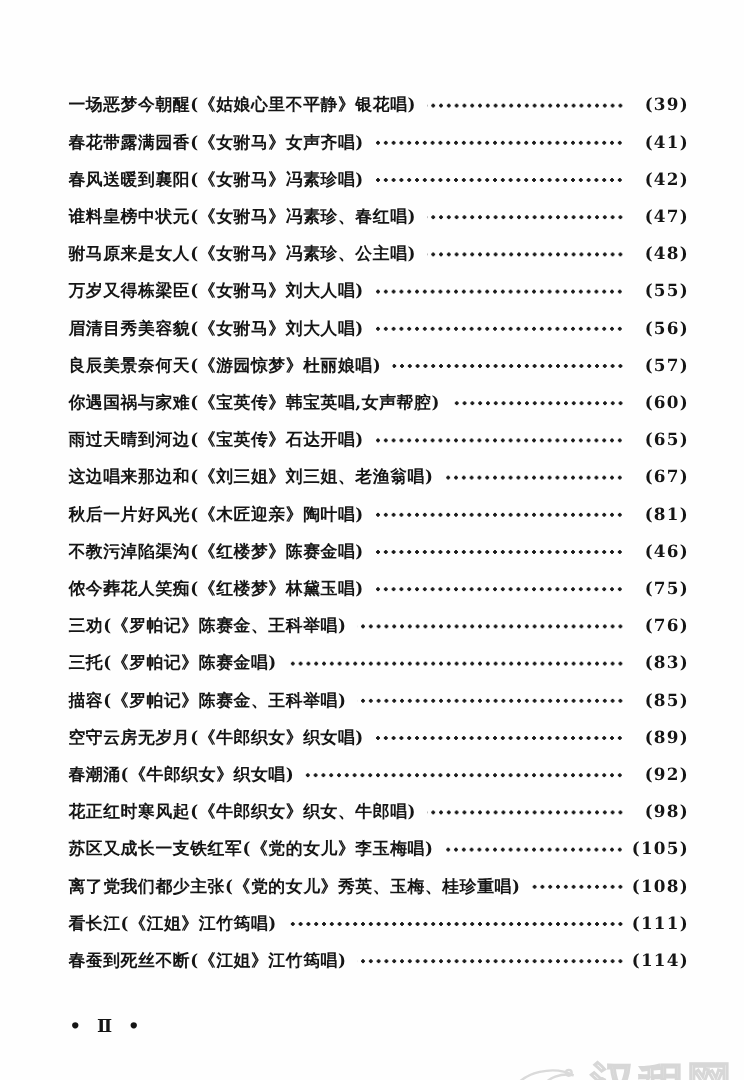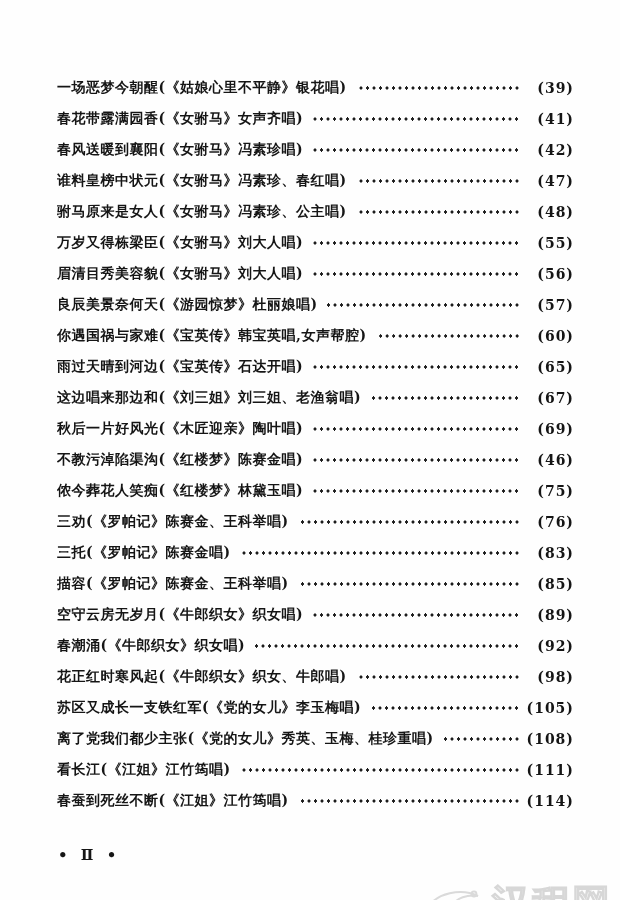--- a/index.html
+++ b/index.html
@@ -158,21 +158,21 @@
         <span class="pagenum">(65)</span>
       </div>
       <div class="row">
         <span class="title">这边唱来那边和(《刘三姐》刘三姐、老渔翁唱)</span>
         <span class="leader"></span>
         <span class="pagenum">(67)</span>
       </div>
       <div class="row">
         <span class="title">秋后一片好风光(《木匠迎亲》陶叶唱)</span>
         <span class="leader"></span>
-        <span class="pagenum">(69)</span>
+        <span class="pagenum">(81)</span>
       </div>
       <div class="row">
         <span class="title">不教污淖陷渠沟(《红楼梦》陈赛金唱)</span>
         <span class="leader"></span>
         <span class="pagenum">(46)</span>
       </div>
       <div class="row">
         <span class="title">侬今葬花人笑痴(《红楼梦》林黛玉唱)</span>
         <span class="leader"></span>
         <span class="pagenum">(75)</span>

